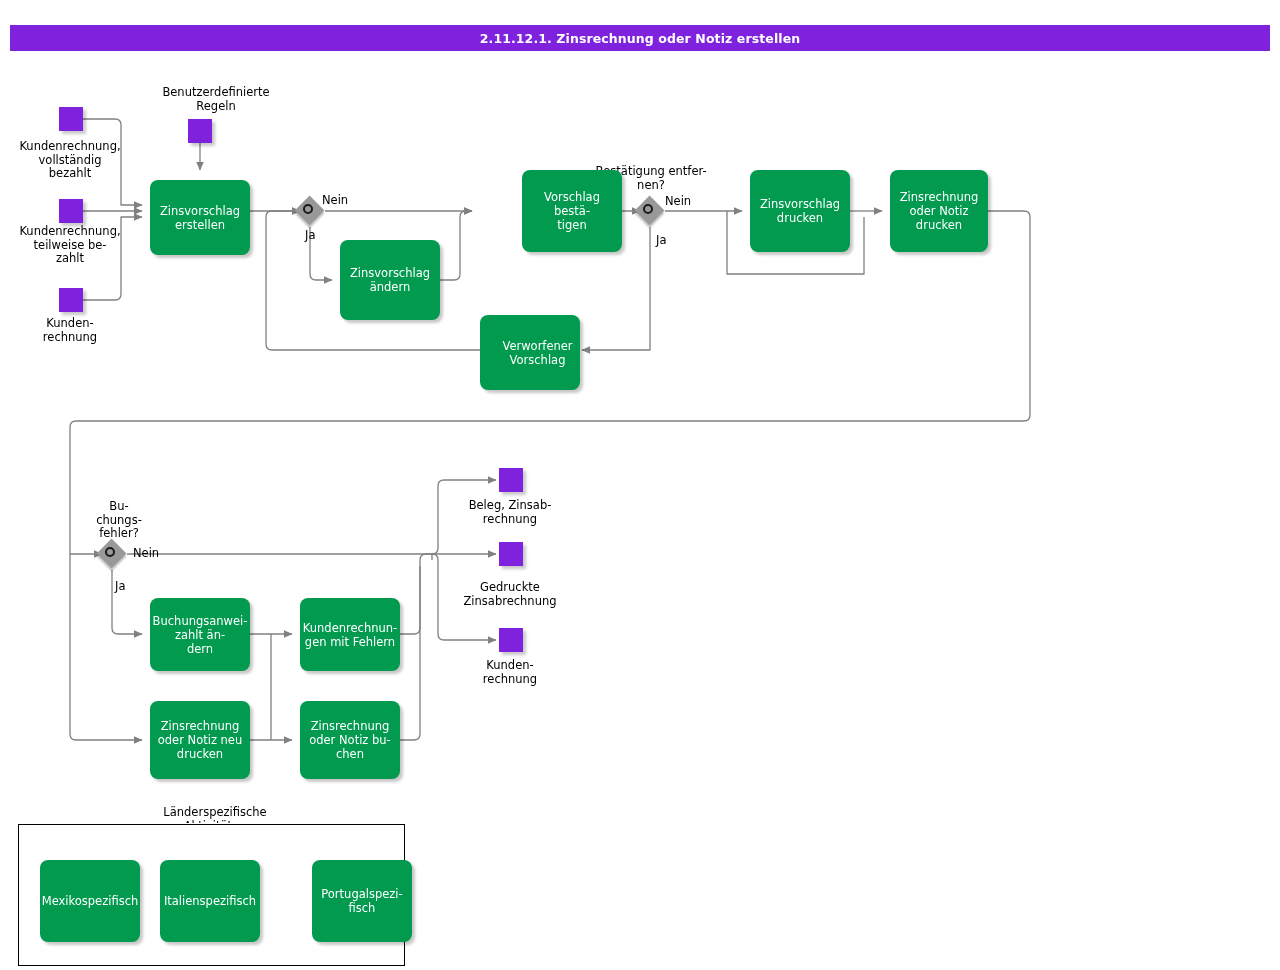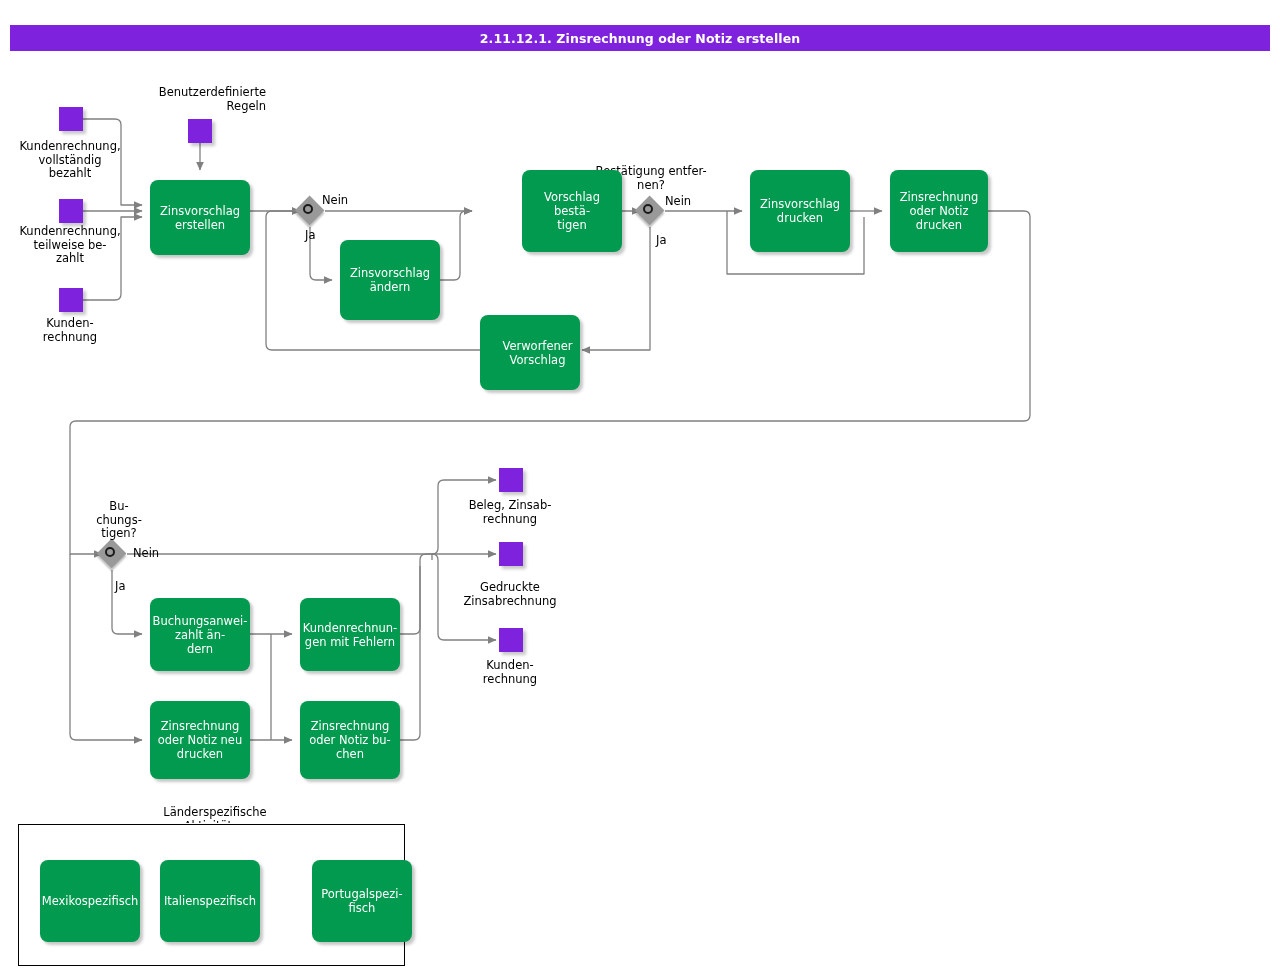--- a/index.html
+++ b/index.html
@@ -144,21 +144,21 @@
   <div class="dataobj" style="left:59px;top:199px;"></div>
   <div class="lbl" style="left:0px;top:225px;width:140px;">Kundenrechnung,
 teilweise     be-
 zahlt</div>
 
   <div class="dataobj" style="left:59px;top:288px;"></div>
   <div class="lbl" style="left:20px;top:317px;width:100px;">Kunden-
 rechnung</div>
 
   <div class="dataobj" style="left:188px;top:119px;"></div>
-  <div class="lbl" style="left:130px;top:86px;width:136px;text-align:right;">Benutzerdefinierte
+  <div class="lbl" style="left:148px;top:86px;width:136px;">Benutzerdefinierte
 Regeln</div>
 
   <div class="dataobj" style="left:499px;top:468px;"></div>
   <div class="lbl" style="left:450px;top:499px;width:120px;">Beleg,   Zinsab-
 rechnung</div>
 
   <div class="dataobj" style="left:499px;top:542px;"></div>
   <div class="lbl" style="left:450px;top:581px;width:120px;">Gedruckte
 Zinsabrechnung</div>
 
@@ -181,21 +181,21 @@
 nen?</div>
   <div class="lbl left" style="left:665px;top:195px;width:40px;">Nein</div>
   <div class="lbl left" style="left:656px;top:234px;width:30px;">Ja</div>
 
   <div class="gw" style="left:97px;top:539px;">
     <div class="dia"></div>
     <div class="circ"></div>
   </div>
   <div class="lbl" style="left:84px;top:500px;width:70px;">Bu-
 chungs-
-tigen?</div>
+fehler?</div>
   <div class="lbl left" style="left:133px;top:547px;width:40px;">Nein</div>
   <div class="lbl left" style="left:115px;top:580px;width:30px;">Ja</div>
 
   <div class="task" style="left:150px;top:180px;width:100px;height:75px;">Zinsvorschlag
 erstellen</div>
 
   <div class="task" style="left:340px;top:240px;width:100px;height:80px;">Zinsvorschlag
 ändern</div>
 
   <div class="task" style="left:480px;top:170px;width:100px;height:82px;margin-left:42px;">Vorschlag bestä-

